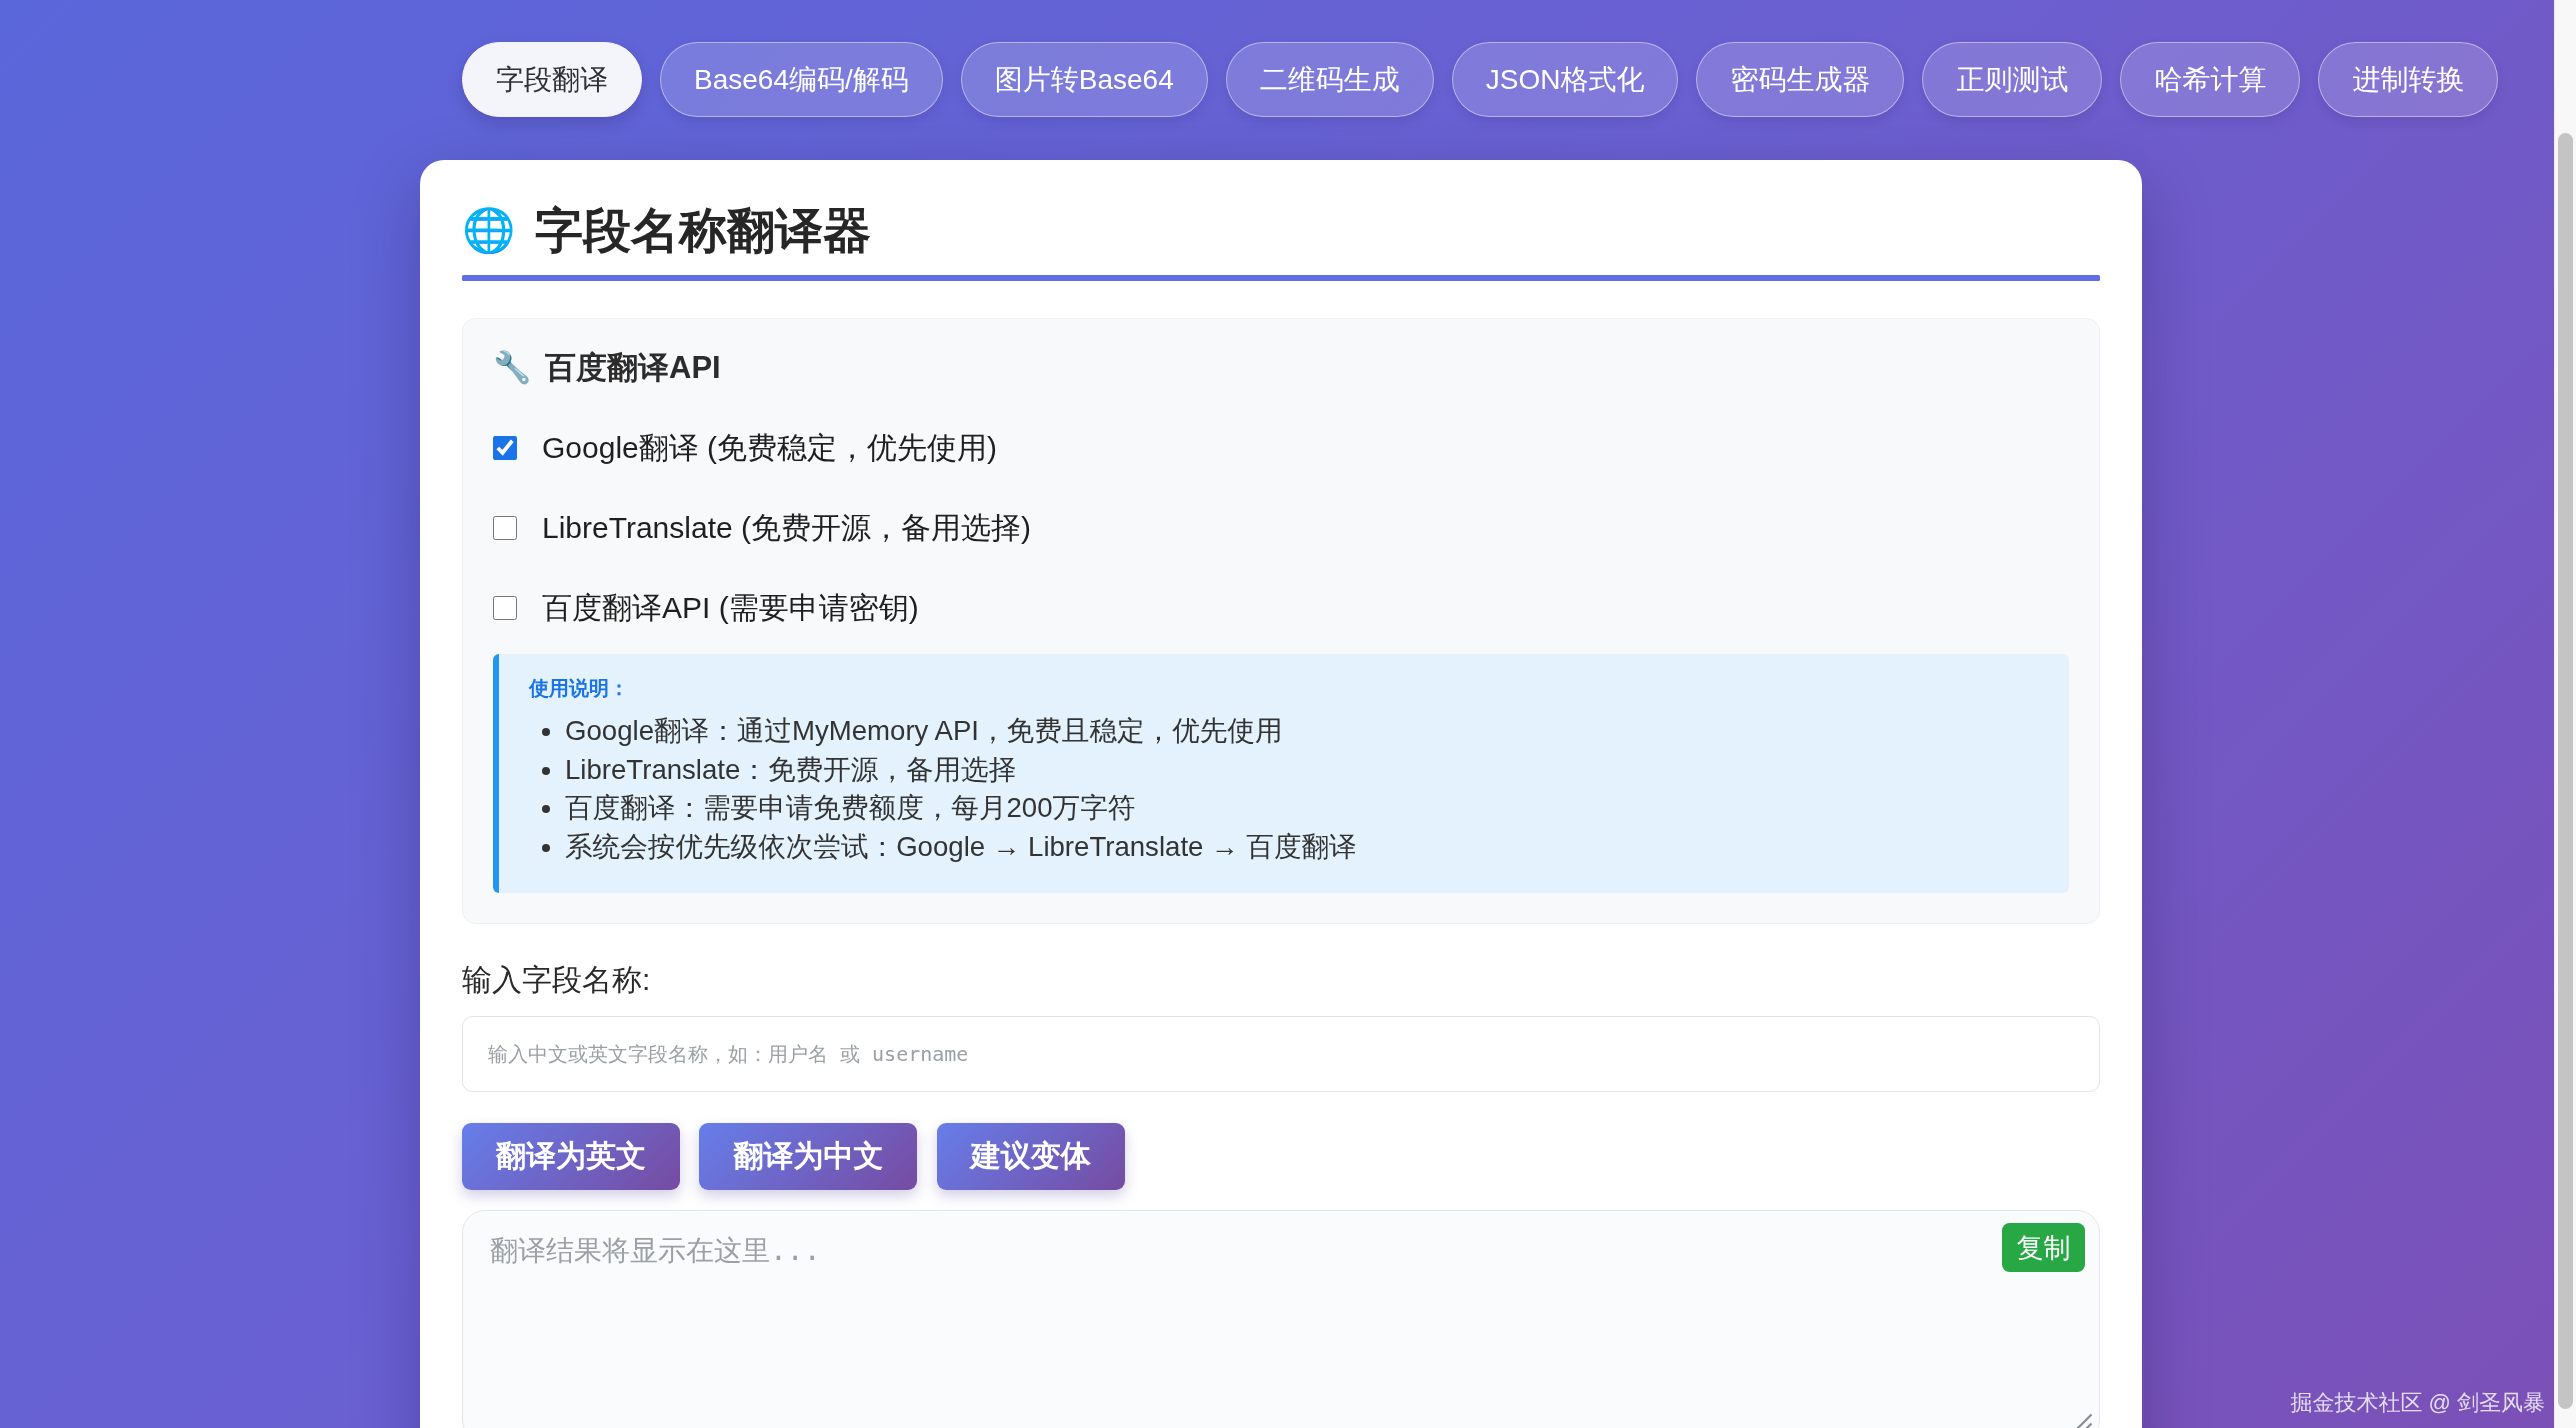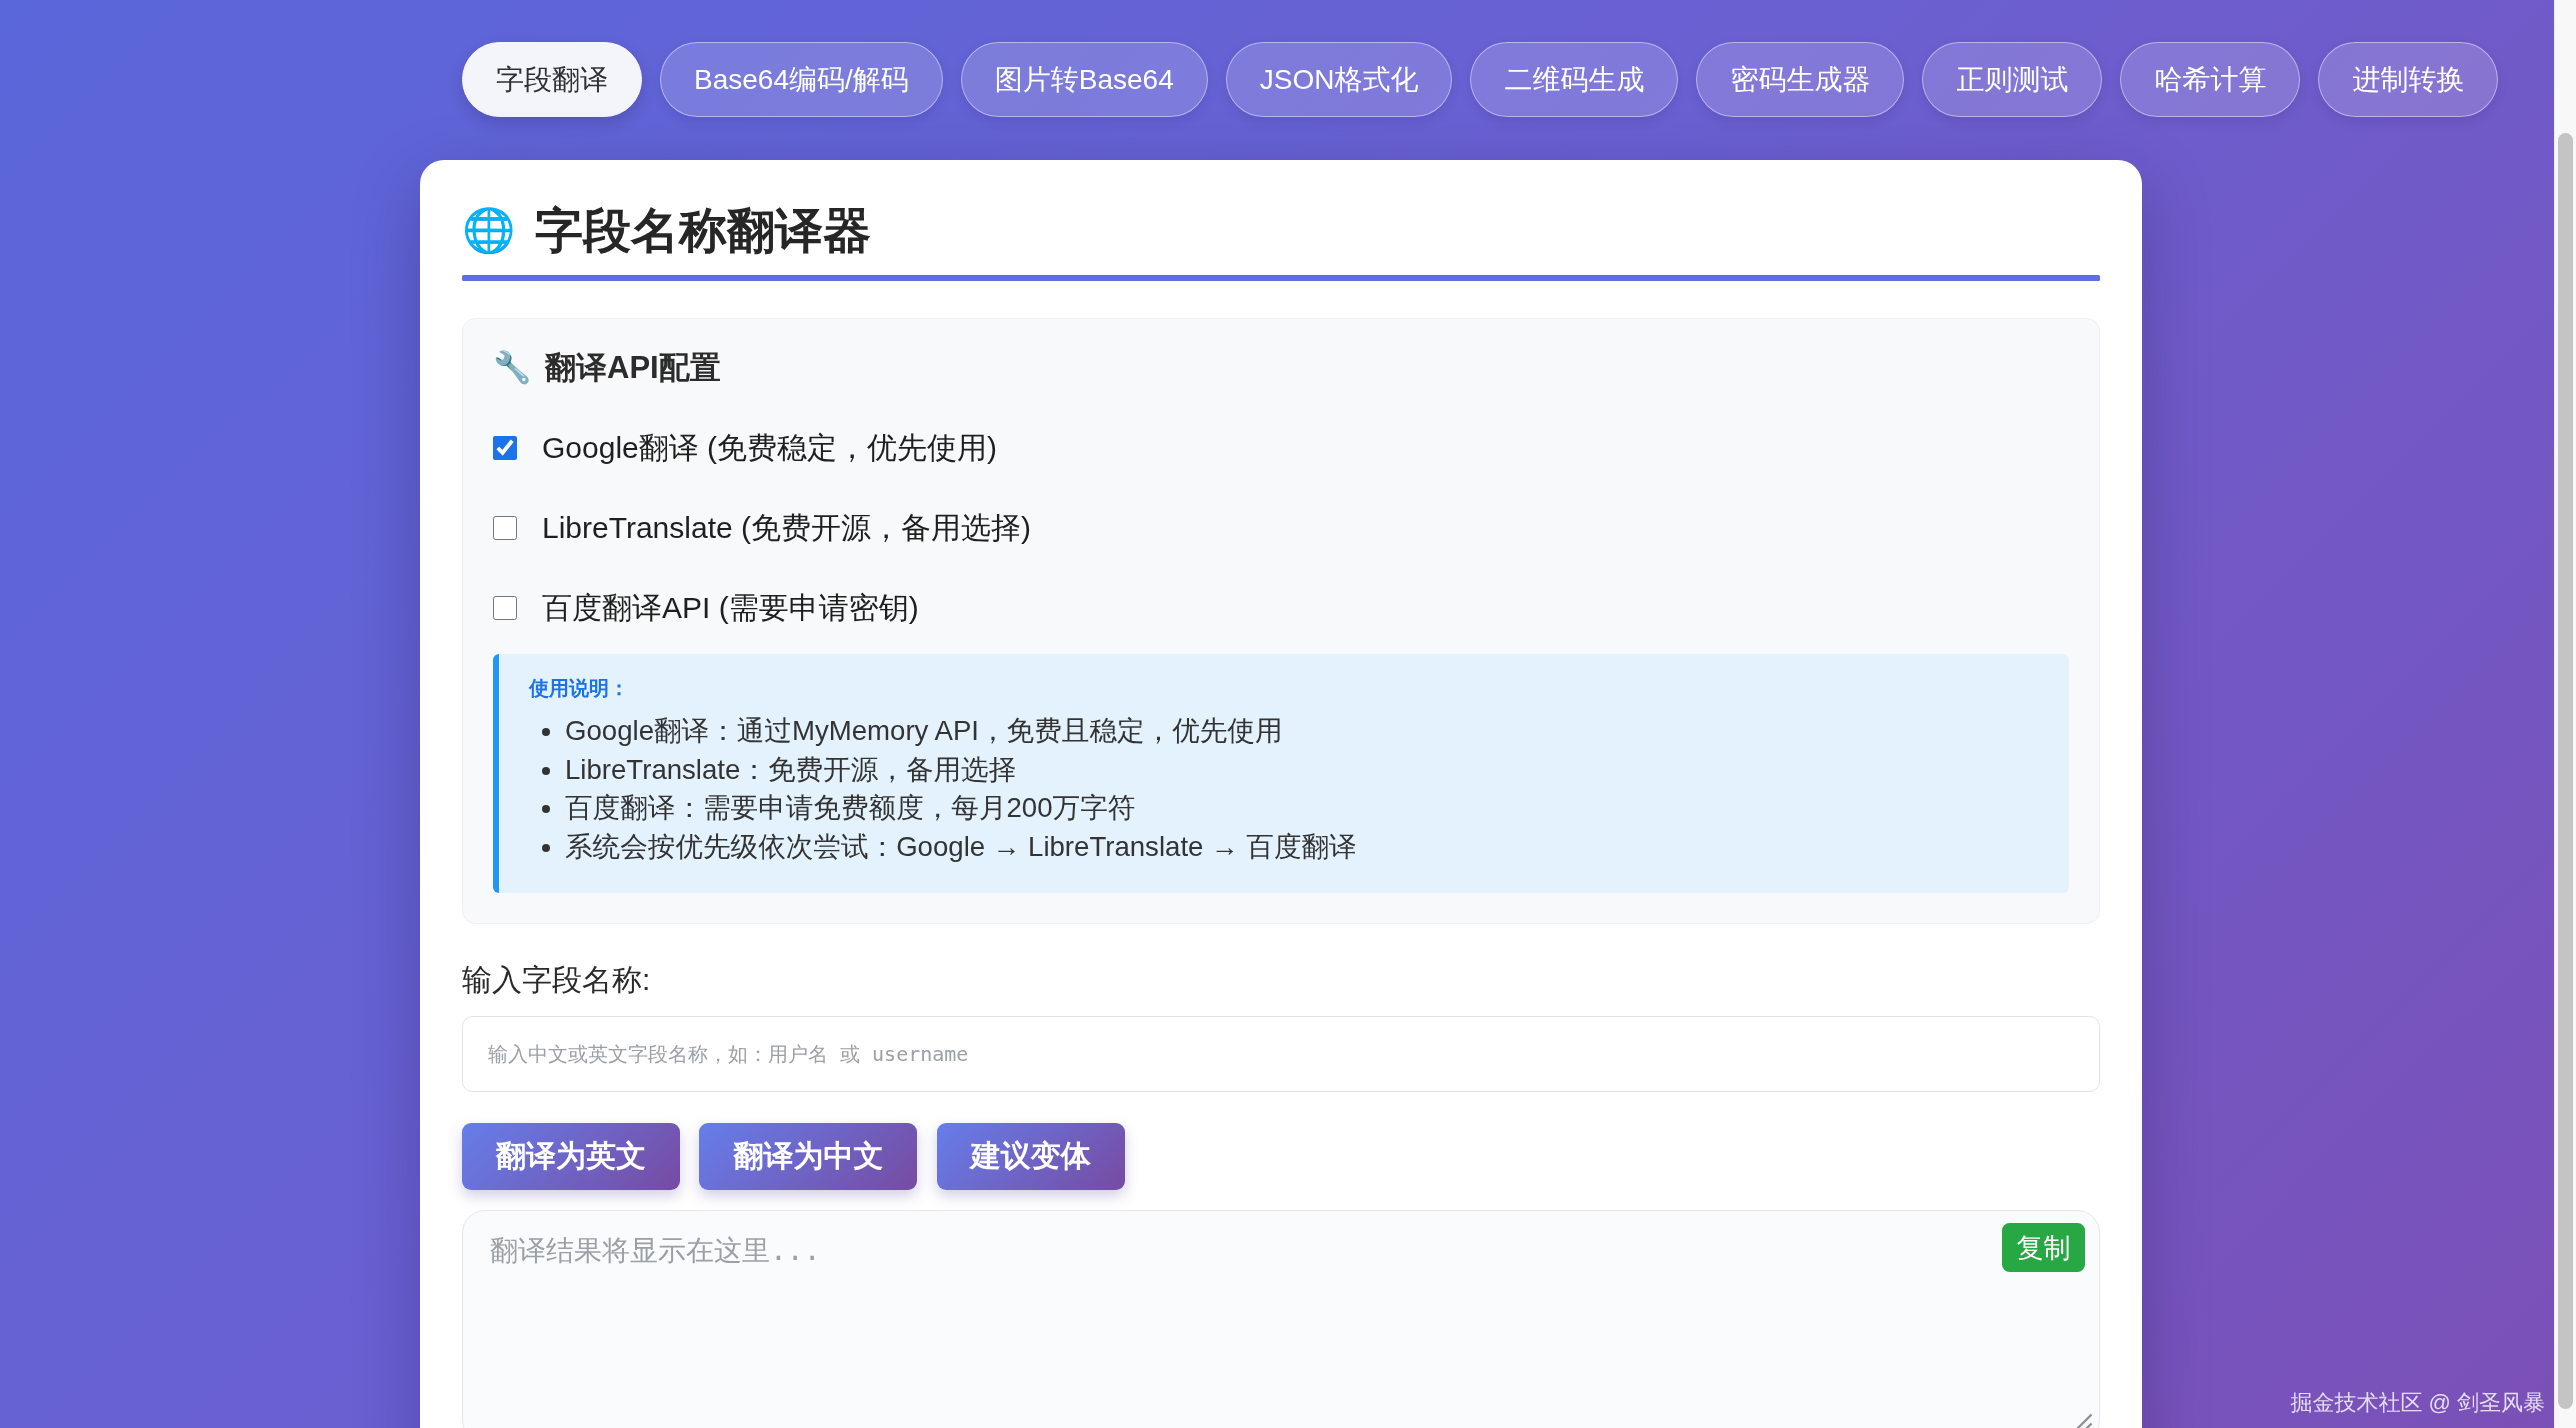--- a/index.html
+++ b/index.html
@@ -120,25 +120,25 @@
 
       <button class="tab-pill">
         <span>Base64编码/解码</span>
       </button>
 
       <button class="tab-pill">
         <span>图片转Base64</span>
       </button>
 
       <button class="tab-pill">
+        <span>二维码生成</span>
+      </button>
+
+      <button class="tab-pill">
         <span>JSON格式化</span>
-      </button>
-
-      <button class="tab-pill">
-        <span>二维码生成</span>
       </button>
 
       <button class="tab-pill">
         <span>密码生成器</span>
       </button>
 
       <button class="tab-pill">
         <span>正则测试</span>
       </button>
 
@@ -155,21 +155,21 @@
 
     <h1 class="title">
       <span class="globe">🌐</span>
       <span>字段名称翻译器</span>
     </h1>
     <div class="title-underline"></div>
 
     <section class="config-panel">
       <h2 class="config-heading">
         <span>🔧</span>
-        <span>翻译API配置</span>
+        <span>百度翻译API</span>
       </h2>
 
       <div>
 
           <label class="option-row">
             <input type="checkbox" class="cb" checked="" style="">
             <span>Google翻译 (免费稳定，优先使用)</span>
           </label>
 
           <label class="option-row">

